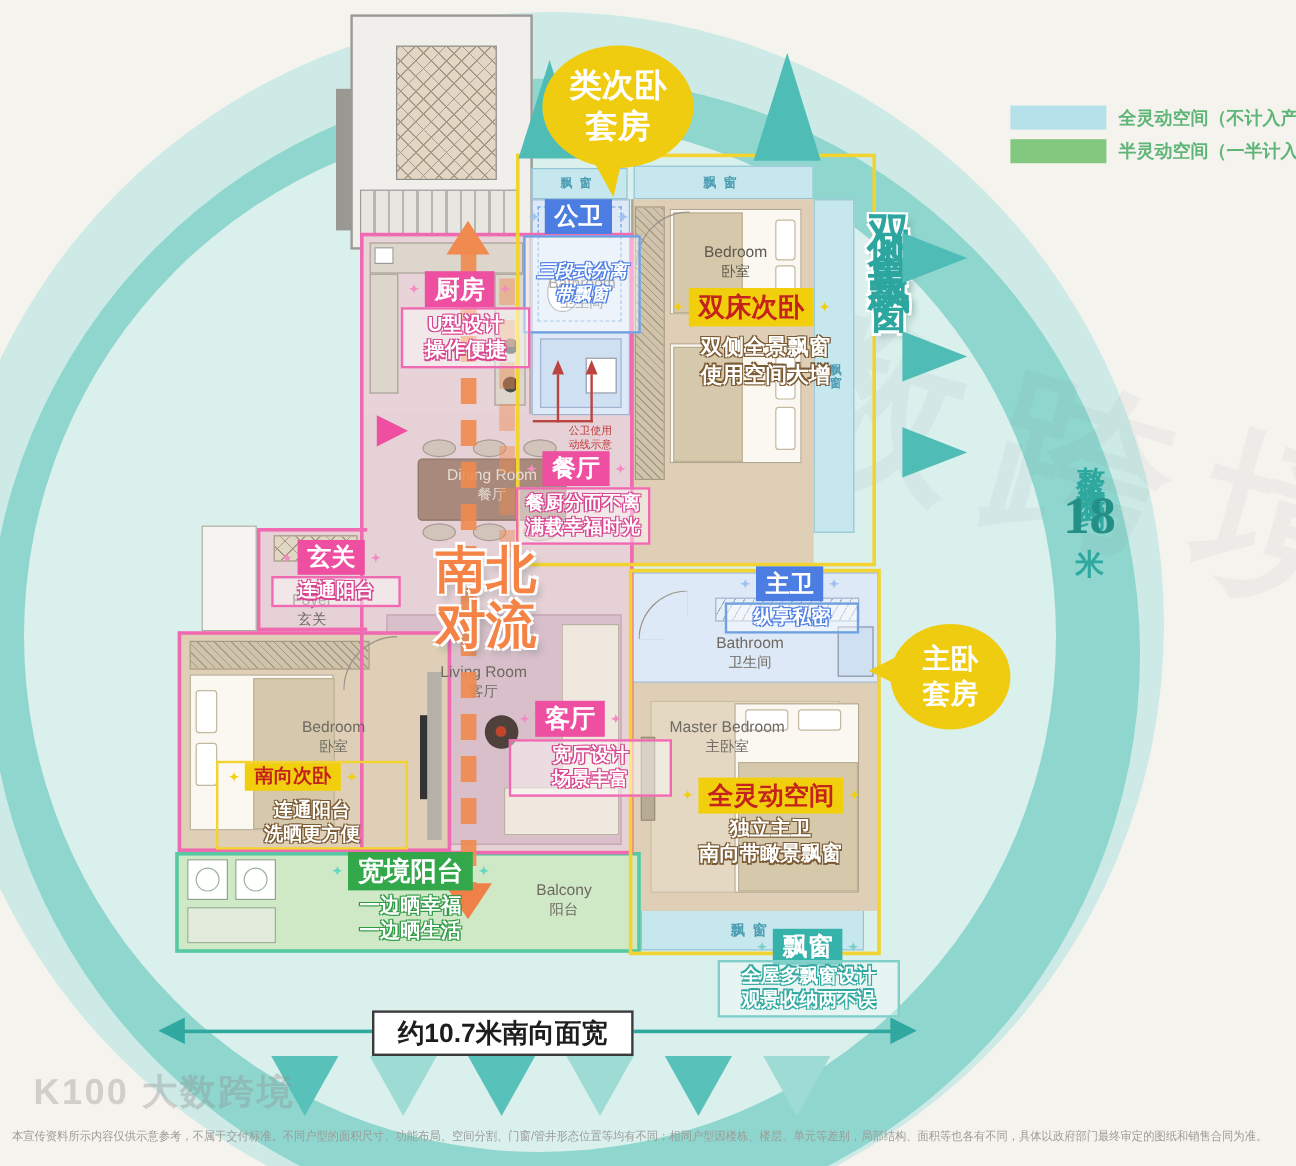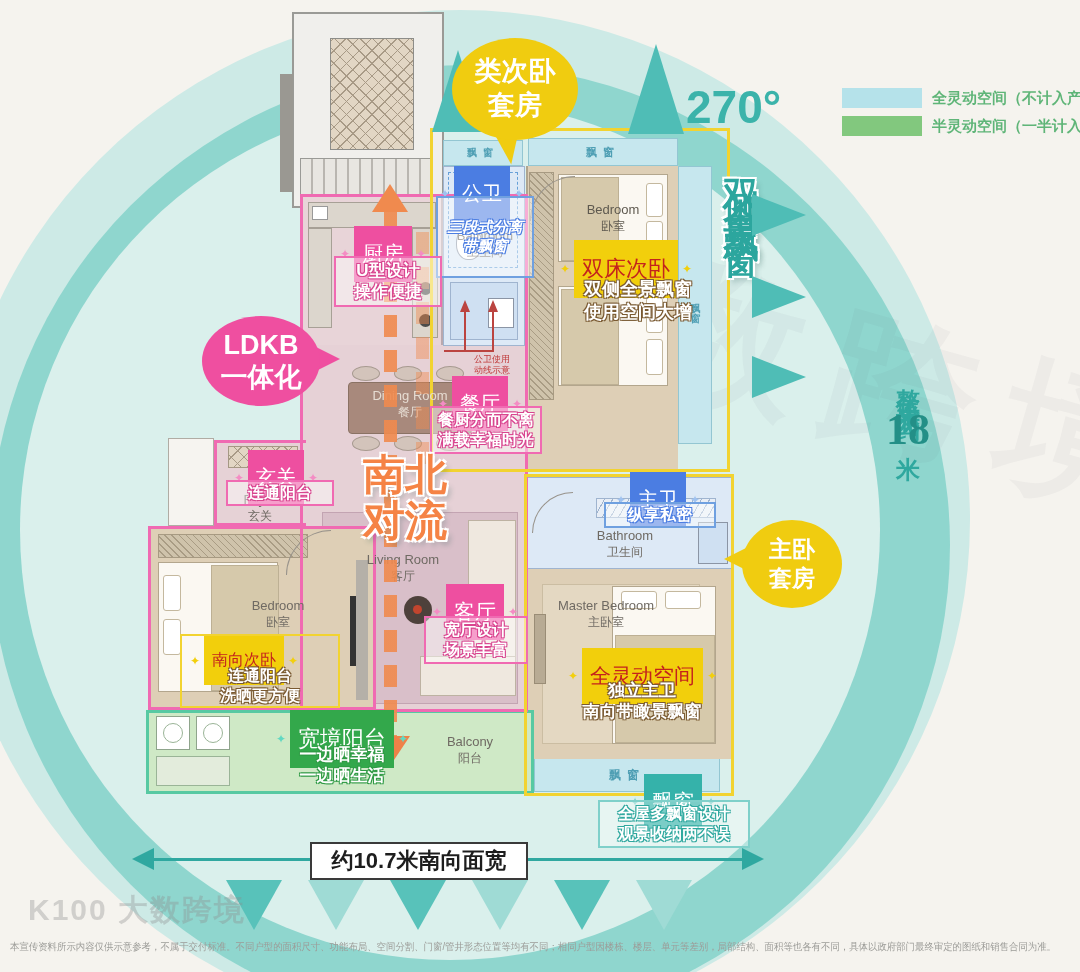--- a/index.html
+++ b/index.html
@@ -21,21 +21,21 @@
   .hatch{background:repeating-linear-gradient(45deg,#cfc3ab 0 4px,#a99c84 4px 5px);}
   .xhatch{background:
     repeating-linear-gradient(45deg,transparent 0 8px,#a89a86 8px 9px),
     repeating-linear-gradient(-45deg,transparent 0 8px,#a89a86 8px 9px),#e2d6c4;}
   .bed{background:#fbf8f2;border:1px solid #b3a68d;}
   .pillow{position:absolute;background:#fff;border:1px solid #c4b89e;border-radius:3px;}
   .blanket{position:absolute;background:#d6c9ab;border:1px solid #bdb094;}
   .arc{position:absolute;border-top:1.5px solid #98938b;border-left:1.5px solid #98938b;border-radius:100% 0 0 0;}
   
   .t-wrap{position:absolute;display:flex;align-items:center;gap:4px;z-index:9;}
-  .pill{padding:14px 8px;font-weight:normal;color:#fff;white-space:nowrap;}
+  .pill{padding:1px 8px;font-weight:bold;color:#fff;white-space:nowrap;}
   .pill-pink{background:#ee4fa0;}
   .pill-blue{background:#4b7de2;}
   .pill-green{background:#33a84b;}
   .pill-teal{background:#35b2aa;}
   .pill-yel{background:#f2cf0c;color:#c4231d;}
   .sp{font-size:12px;line-height:1;}
   .d-box{position:absolute;text-align:center;font-weight:bold;color:#fff;line-height:1.25;white-space:pre-line;z-index:9;}
   .b-pink{border:2px solid #f06ab2;background:rgba(255,255,255,0.45);}
   .b-blue{border:2px solid #6fa0e0;background:rgba(255,255,255,0.45);}
   .b-teal{border:2px solid #7fd0ca;background:rgba(255,255,255,0.35);}
@@ -224,22 +224,20 @@
   <div class="redline" style="left:492px;top:312px;width:2px;height:40px;"></div>
   <div class="tri" style="left:460px;top:300px;border-left:5px solid transparent;border-right:5px solid transparent;border-bottom:12px solid #bb4440;"></div>
   <div class="tri" style="left:488px;top:300px;border-left:5px solid transparent;border-right:5px solid transparent;border-bottom:12px solid #bb4440;"></div>
   <div class="abs" style="left:474px;top:354px;font-size:9px;color:#c03a3a;line-height:1.2;white-space:pre-line;z-index:8;">公卫使用
 动线示意</div>
 
   <div class="balloon" style="left:452px;top:38px;width:126px;height:102px;background:#f0cc10;font-size:27px;line-height:1.25;">类次卧
 套房</div>
   <div class="tri" style="left:498px;top:130px;border-left:9px solid transparent;border-right:17px solid transparent;border-top:34px solid #f0cc10;transform:rotate(-14deg);"></div>
 
-  <div class="balloon" style="left:202px;top:316px;width:118px;height:90px;background:#ef4fa0;font-size:27px;line-height:1.2;">LDKB
-一体化</div>
   <div class="tri" style="left:314px;top:346px;border-top:13px solid transparent;border-bottom:13px solid transparent;border-left:26px solid #ef4fa0;"></div>
 
   <div class="balloon" style="left:742px;top:520px;width:100px;height:88px;background:#f0cc10;font-size:23px;line-height:1.25;">主卧
 套房</div>
   <div class="tri" style="left:724px;top:548px;border-top:11px solid transparent;border-bottom:11px solid transparent;border-right:22px solid #f0cc10;"></div>
 
   <div class="t-wrap" style="left:440px;top:166px;">
     <span class="sp" style="color:#9fc2f0;">✦</span>
     <span class="pill pill-blue" style="font-size:20px;">公卫</span>
     <span class="sp" style="color:#9fc2f0;">✦</span>
@@ -286,21 +284,21 @@
     <span class="pill pill-blue" style="font-size:20px;">主卫</span>
     <span class="sp" style="color:#9fc2f0;">✦</span>
   </div>
   <div class="d-box b-blue ow-blue" style="left:604px;top:502px;width:104px;font-size:16px;padding:1px 2px;">纵享私密</div>
 
   <div class="t-wrap" style="left:432px;top:584px;">
     <span class="sp" style="color:#f48cc4;">✦</span>
     <span class="pill pill-pink" style="font-size:21px;">客厅</span>
     <span class="sp" style="color:#f48cc4;">✦</span>
   </div>
-  <div class="d-box b-pink ow-pink" style="left:424px;top:616px;width:96px;font-size:16px;padding:2px 2px;">宽厅设计
+  <div class="d-box b-pink ow-pink" style="left:424px;top:616px;width:96px;font-size:16px;padding:2px 18px;">宽厅设计
 场景丰富</div>
 
   <div class="room" style="left:180px;top:634px;width:160px;height:74px;border:2px solid #f2d330;z-index:8;"></div>
   <div class="t-wrap" style="left:190px;top:636px;">
     <span class="sp" style="color:#f2cf0c;">✦</span>
     <span class="pill pill-yel" style="font-size:16px;">南向次卧</span>
     <span class="sp" style="color:#f2cf0c;">✦</span>
   </div>
   <div class="d-box ow-dark" style="left:184px;top:666px;width:152px;font-size:16px;">连通阳台
 洗晒更方便</div>
@@ -322,21 +320,20 @@
 一边晒生活</div>
 
   <div class="t-wrap" style="left:630px;top:774px;">
     <span class="sp" style="color:#7fd0ca;">✦</span>
     <span class="pill pill-teal" style="font-size:21px;">飘窗</span>
     <span class="sp" style="color:#7fd0ca;">✦</span>
   </div>
   <div class="d-box b-teal ow-teal" style="left:598px;top:800px;width:144px;font-size:16px;padding:2px 2px;">全屋多飘窗设计
 观景收纳两不误</div>
 
-  <div class="abs" style="left:686px;top:80px;font-size:46px;font-weight:bold;color:#3bb3aa;z-index:9;">270°</div>
 
   <div class="abs" style="left:842px;top:88px;z-index:9;">
     <div class="legend-row">
       <span class="swatch sw1"></span>
       <span class="legend-label">全灵动空间（不计入产权面积）</span>
     </div>
     <div class="legend-row">
       <span class="swatch sw2"></span>
       <span class="legend-label">半灵动空间（一半计入产权面积）</span>
     </div>

